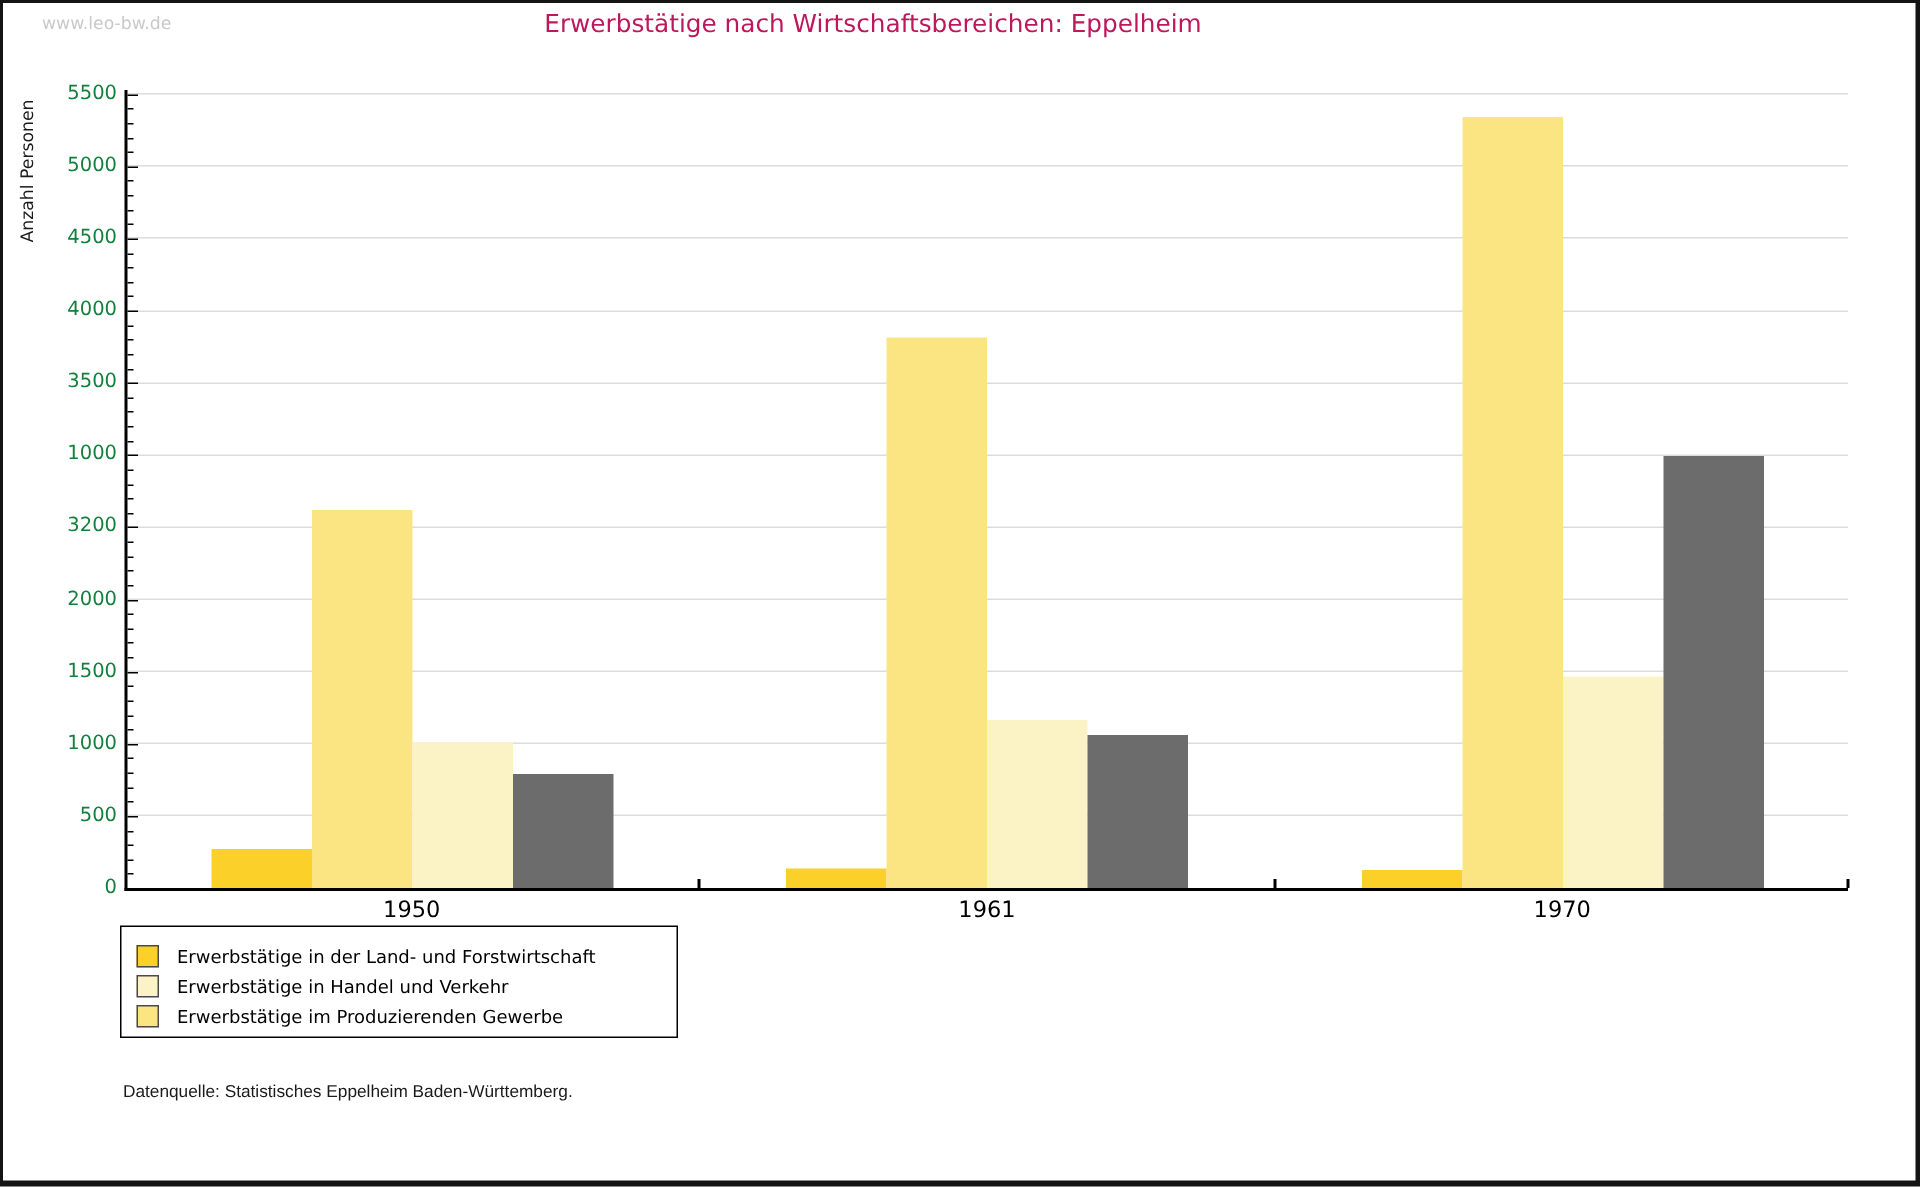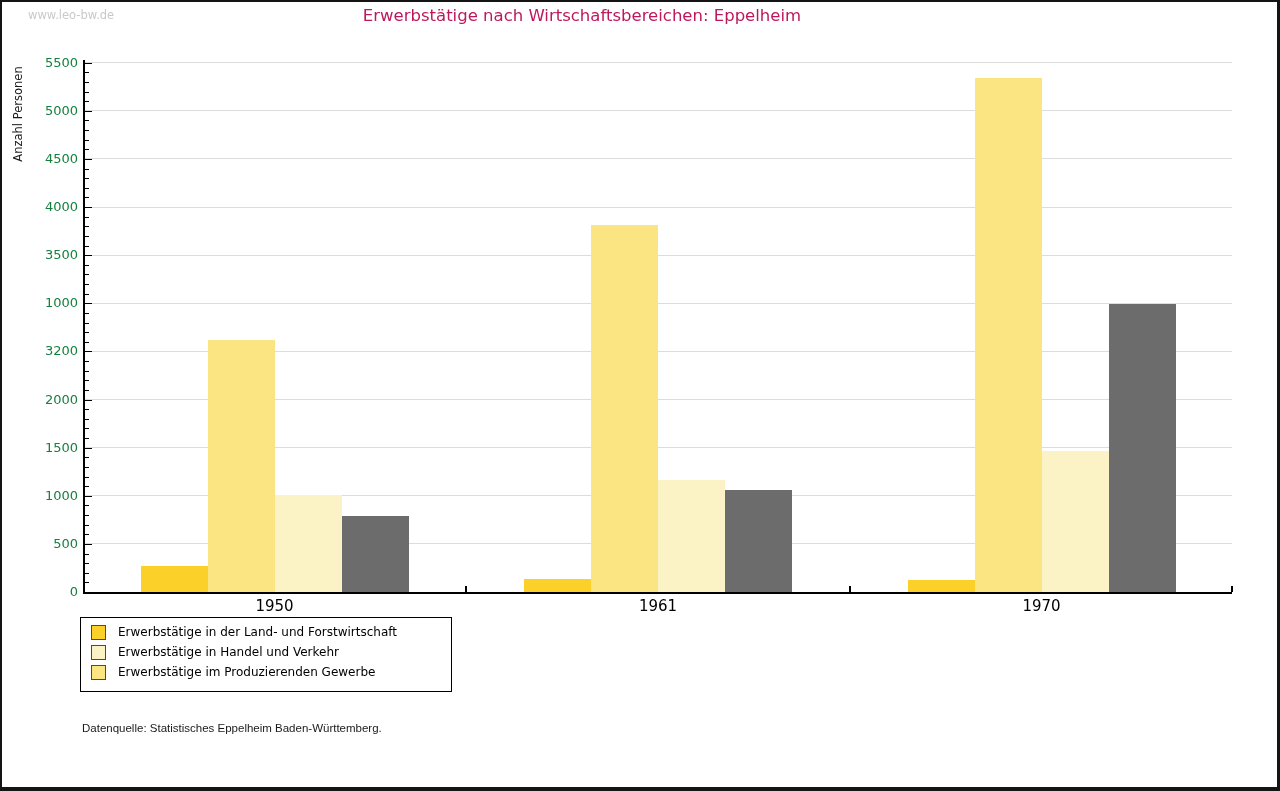--- a/index.html
+++ b/index.html
@@ -39,21 +39,21 @@
   }
   .xtick-label{
     position:absolute;width:140px;text-align:center;
     font-size:15px;color:#000;
   }
   .legend{
     position:absolute;left:78px;top:615px;width:372px;
     border:1px solid #000;background:#fff;
     padding:7px 0 6px 10px;box-sizing:border-box;
   }
-  .legend-item{height:20px;display:flex;align-items:flex-start;}
+  .legend-item{height:20px;display:flex;align-items:flex-end;}
   .legend-swatch{
     width:13px;height:13px;border:1px solid #4a4a4a;
     display:inline-block;flex:0 0 auto;
   }
   .legend-label{
     font-size:12px;color:#000;margin-left:12px;white-space:nowrap;
   }
   .footer{
     position:absolute;left:80px;top:707px;
     font-family:"Liberation Sans", sans-serif;

